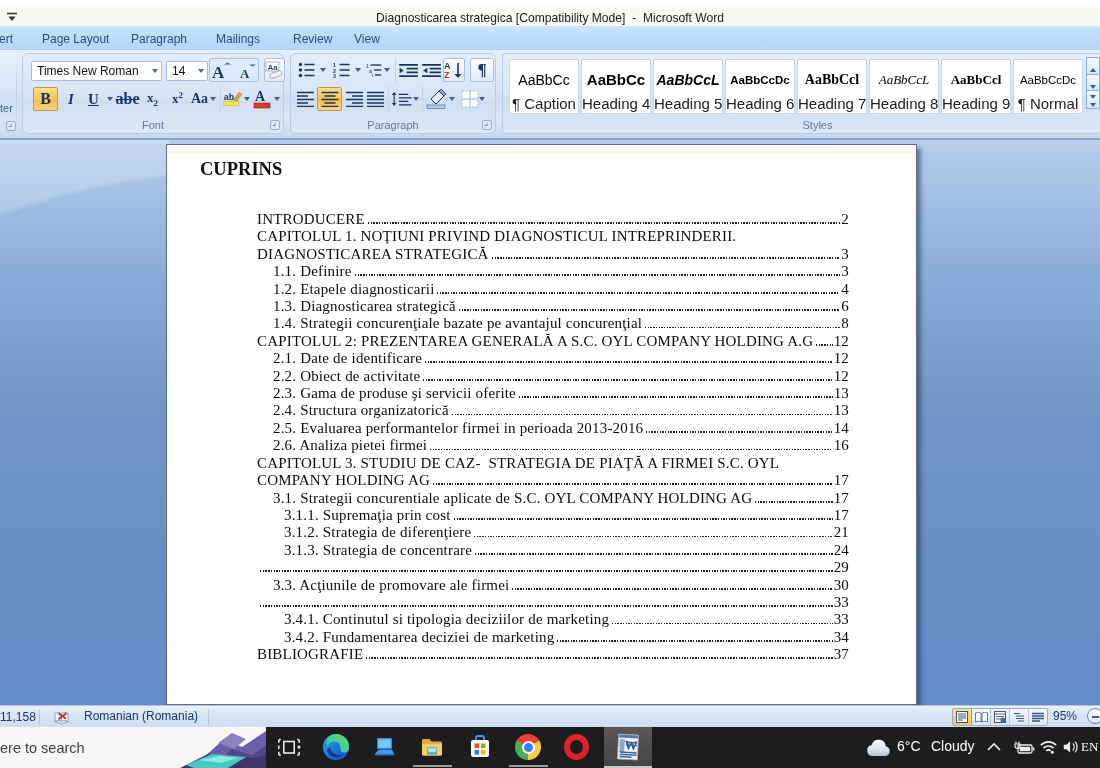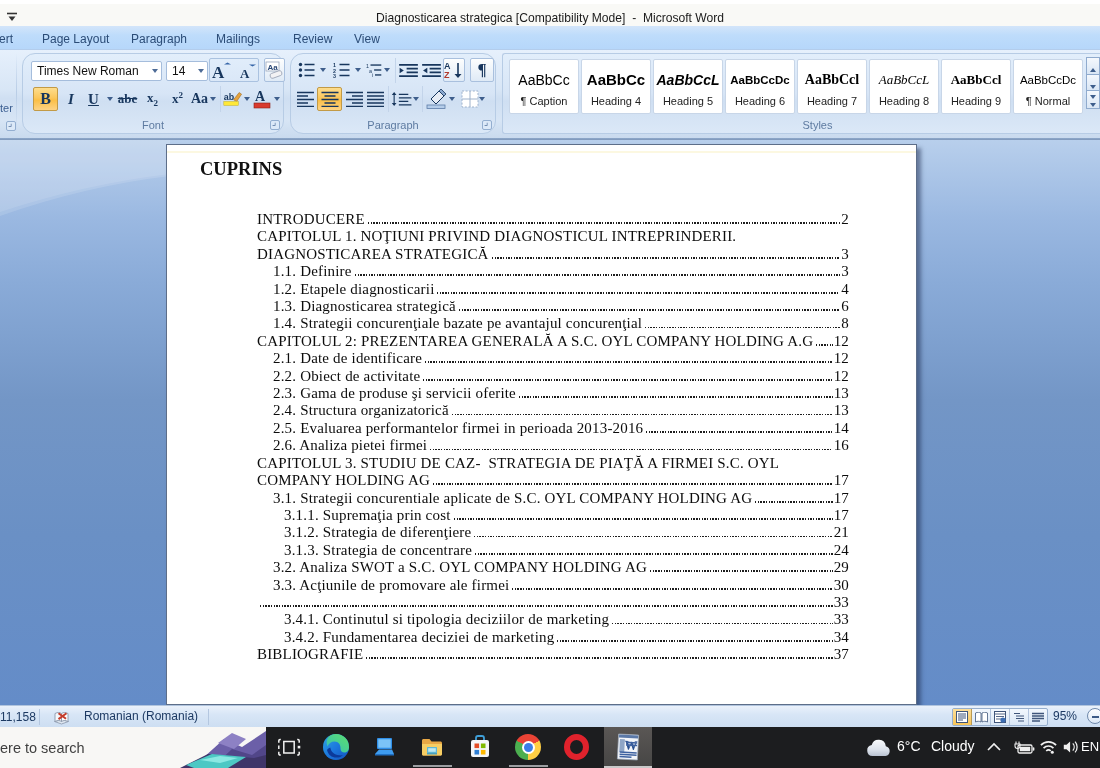--- a/index.html
+++ b/index.html
@@ -15,21 +15,21 @@
 
 #tabrow { left:0; top:26px; width:1100px; height:24px;
   background:linear-gradient(#d3e5fa,#bedcfb 40%,#b6d7fa); border-bottom:1px solid #b3cdec; }
 .tab { position:absolute; top:6px; font-size:12px; color:#2b4c77; }
 
 
 #ribbon { left:0; top:50px; width:1100px; height:88px;
   background:linear-gradient(#e6f0fc 0%, #d8e6f6 45%, #cfdff2 55%, #d7e5f5 80%, #c9daee 100%); }
 #ribbon:after { content:""; position:absolute; left:0; bottom:-2px; width:1100px; height:2px;
   background:linear-gradient(#8fa9cb,#7e97ba); }
-.group { position:absolute; top:3px; height:81px; border:1px solid #b7cce5; border-radius:13px;
+.group { position:absolute; top:3px; height:81px; border:1px solid #b7cce5; border-radius:6px;
   background:linear-gradient(#e2eefb 0%, #d7e5f6 50%, #cfdff2 60%, #dbe8f7 100%); }
 .glabel { position:absolute; bottom:2px; left:0; width:100%; text-align:center;
   font-size:11px; color:#5e7ba1; }
 .launcher { position:absolute; bottom:3px; right:3px; width:10px; height:10px;
   border:1px solid #93aed0; border-radius:2px; background:#dce9f8; }
 .launcher:after { content:"⌟"; position:absolute; left:1px; top:-4px; font-size:9px; color:#56749e; }
 
 
 .rbtn { position:absolute; display:flex; align-items:center; justify-content:center; }
 .hl { background:linear-gradient(#fddd8d,#fbc75c 45%,#fbbf46 55%,#fdd385); border:1px solid #c29a46; border-radius:2px; }
@@ -50,21 +50,21 @@
 #toc { left:90px; top:66px; width:592px; font-family:"Liberation Serif",serif;
   font-size:15px; letter-spacing:0.18px; color:#0c0c0c; }
 .tl { display:flex; height:17.42px; line-height:17.42px; white-space:nowrap; }
 .tl .i1 { padding-left:16px; }
 .tl .i2 { padding-left:27px; }
 .dots { flex:1; margin:0 1px 4.4px 3px; align-self:flex-end; height:1.8px;
   background-image:repeating-linear-gradient(90deg, #1d1d1d 0 1.45px, rgba(0,0,0,0) 1.45px 2.72px); }
 .chip { position:absolute; top:0; width:70px; height:55px; background:#fff;
   border:1px solid #c8d6e8; border-radius:2px; text-align:center; }
 .chip .prev { margin-top:11px; height:20px; line-height:18px; color:#000; overflow:hidden; white-space:nowrap; }
-.chip .cname { font-size:11px; color:#222; margin-top:4px; white-space:nowrap; overflow:hidden; }
+.chip .cname { font-size:15px; color:#222; margin-top:4px; white-space:nowrap; overflow:hidden; }
 .chip:nth-child(1){left:0;} .chip:nth-child(2){left:72px;} .chip:nth-child(3){left:144px;}
 .chip:nth-child(4){left:216px;} .chip:nth-child(5){left:288px;} .chip:nth-child(6){left:360px;}
 .chip:nth-child(7){left:432px;} .chip:nth-child(8){left:504px;}
 
 
 #statusbar { left:0; top:705px; width:1100px; height:22px;
   background:linear-gradient(#eaf1fb,#d8e6f6 40%,#cddef2); border-top:1px solid #b0c4de; font-size:12px; color:#1d3a63; }
 .sep { position:absolute; top:3px; width:1px; height:16px; background:#b4c7e0; }
 
 
@@ -131,21 +131,21 @@
     <div class="rbtn" style="left:38px; top:33px; width:20px; height:24px;">
         <span style="font-family:'Liberation Serif',serif; font-style:italic; font-weight:bold; font-size:15px; color:#17365d;">I</span>
       </div>
     <div class="rbtn" style="left:60px; top:33px; width:21px; height:24px;">
         <span style="font-family:'Liberation Serif',serif; font-weight:bold; font-size:15px; color:#17365d; text-decoration:underline;">U</span>
       </div>
     <div class="rbtn" style="left:82px; top:33px; width:9px; height:24px;">
         <span class="darr"></span>
       </div>
     <div class="rbtn" style="left:92px; top:33px; width:25px; height:24px;">
-        <span style="font-family:'Liberation Serif',serif; font-weight:bold; font-size:13px; color:#17365d; text-decoration:line-through;">abe</span>
+        <span style="font-family:'Liberation Serif',serif; font-weight:bold; font-size:16px; color:#17365d; text-decoration:line-through;">abe</span>
       </div>
     <div class="rbtn" style="left:118px; top:33px; width:23px; height:24px;">
         <span style="font-family:'Liberation Serif',serif; font-weight:bold; font-size:13px; color:#17365d;">x<sub style="font-size:9px">2</sub></span>
       </div>
     <div class="rbtn" style="left:143px; top:33px; width:23px; height:24px;">
         <span style="font-family:'Liberation Serif',serif; font-weight:bold; font-size:13px; color:#17365d;">x<sup style="font-size:9px">2</sup></span>
       </div>
     <div class="rbtn" style="left:167px; top:33px; width:27px; height:24px;">
         <span style="font-family:'Liberation Serif',serif; font-weight:bold; font-size:14px; color:#17365d;">Aa</span>
         <span class="darr" style="margin-left:2px;"></span>
@@ -420,21 +420,20 @@
           <span class="i2">3.1.2. Strategia de diferenţiere</span>
           <div class="dots"></div>
           <span>21</span>
         </div>
       <div class="tl">
           <span class="i2">3.1.3. Strategia de concentrare </span>
           <div class="dots"></div>
           <span>24</span>
         </div>
       <div class="tl">
-          <span class="i1">3.2. Analiza SWOT a S.C. OYL COMPANY HOLDING AG </span>
           <div class="dots"></div>
           <span>29</span>
         </div>
       <div class="tl">
           <span class="i1">3.3. Acţiunile de promovare ale firmei </span>
           <div class="dots"></div>
           <span>30</span>
         </div>
       <div class="tl">
           <div class="dots"></div>
@@ -620,15 +619,15 @@
     <svg class="abs" style="left:179px; top:12px;" width="19" height="16" viewBox="0 0 20 16">
         <path d="M2 6a11 11 0 0 1 16 0" fill="none" stroke="#f0f0f0" stroke-width="1.7"></path>
         <path d="M4.8 9.2a7 7 0 0 1 10.4 0" fill="none" stroke="#f0f0f0" stroke-width="1.7"></path>
         <path d="M7.6 12.2a3.4 3.4 0 0 1 4.8 0" fill="none" stroke="#f0f0f0" stroke-width="1.7"></path>
         <circle cx="14" cy="13.5" r="1.6" fill="#f0f0f0"></circle>
       </svg>
     <svg class="abs" style="left:202px; top:12px;" width="18" height="16" viewBox="0 0 20 16">
         <path d="M2 5.5h3l4-3.5v12l-4-3.5H2z" fill="#f0f0f0"></path>
         <path d="M12 4a6 6 0 0 1 0 8M14.5 2a9 9 0 0 1 0 12" fill="none" stroke="#f0f0f0" stroke-width="1.4"></path>
       </svg>
-    <span class="abs" style="left:221px; top:12px; font-size:13px; color:#fff;">EN</span>
+    <span class="abs" style="left:221px; top:12px; font-size:13px; color:#fff;font-family:Liberation Serif, serif;">EN</span>
   </div>
 </div>
 
 </body></html>

